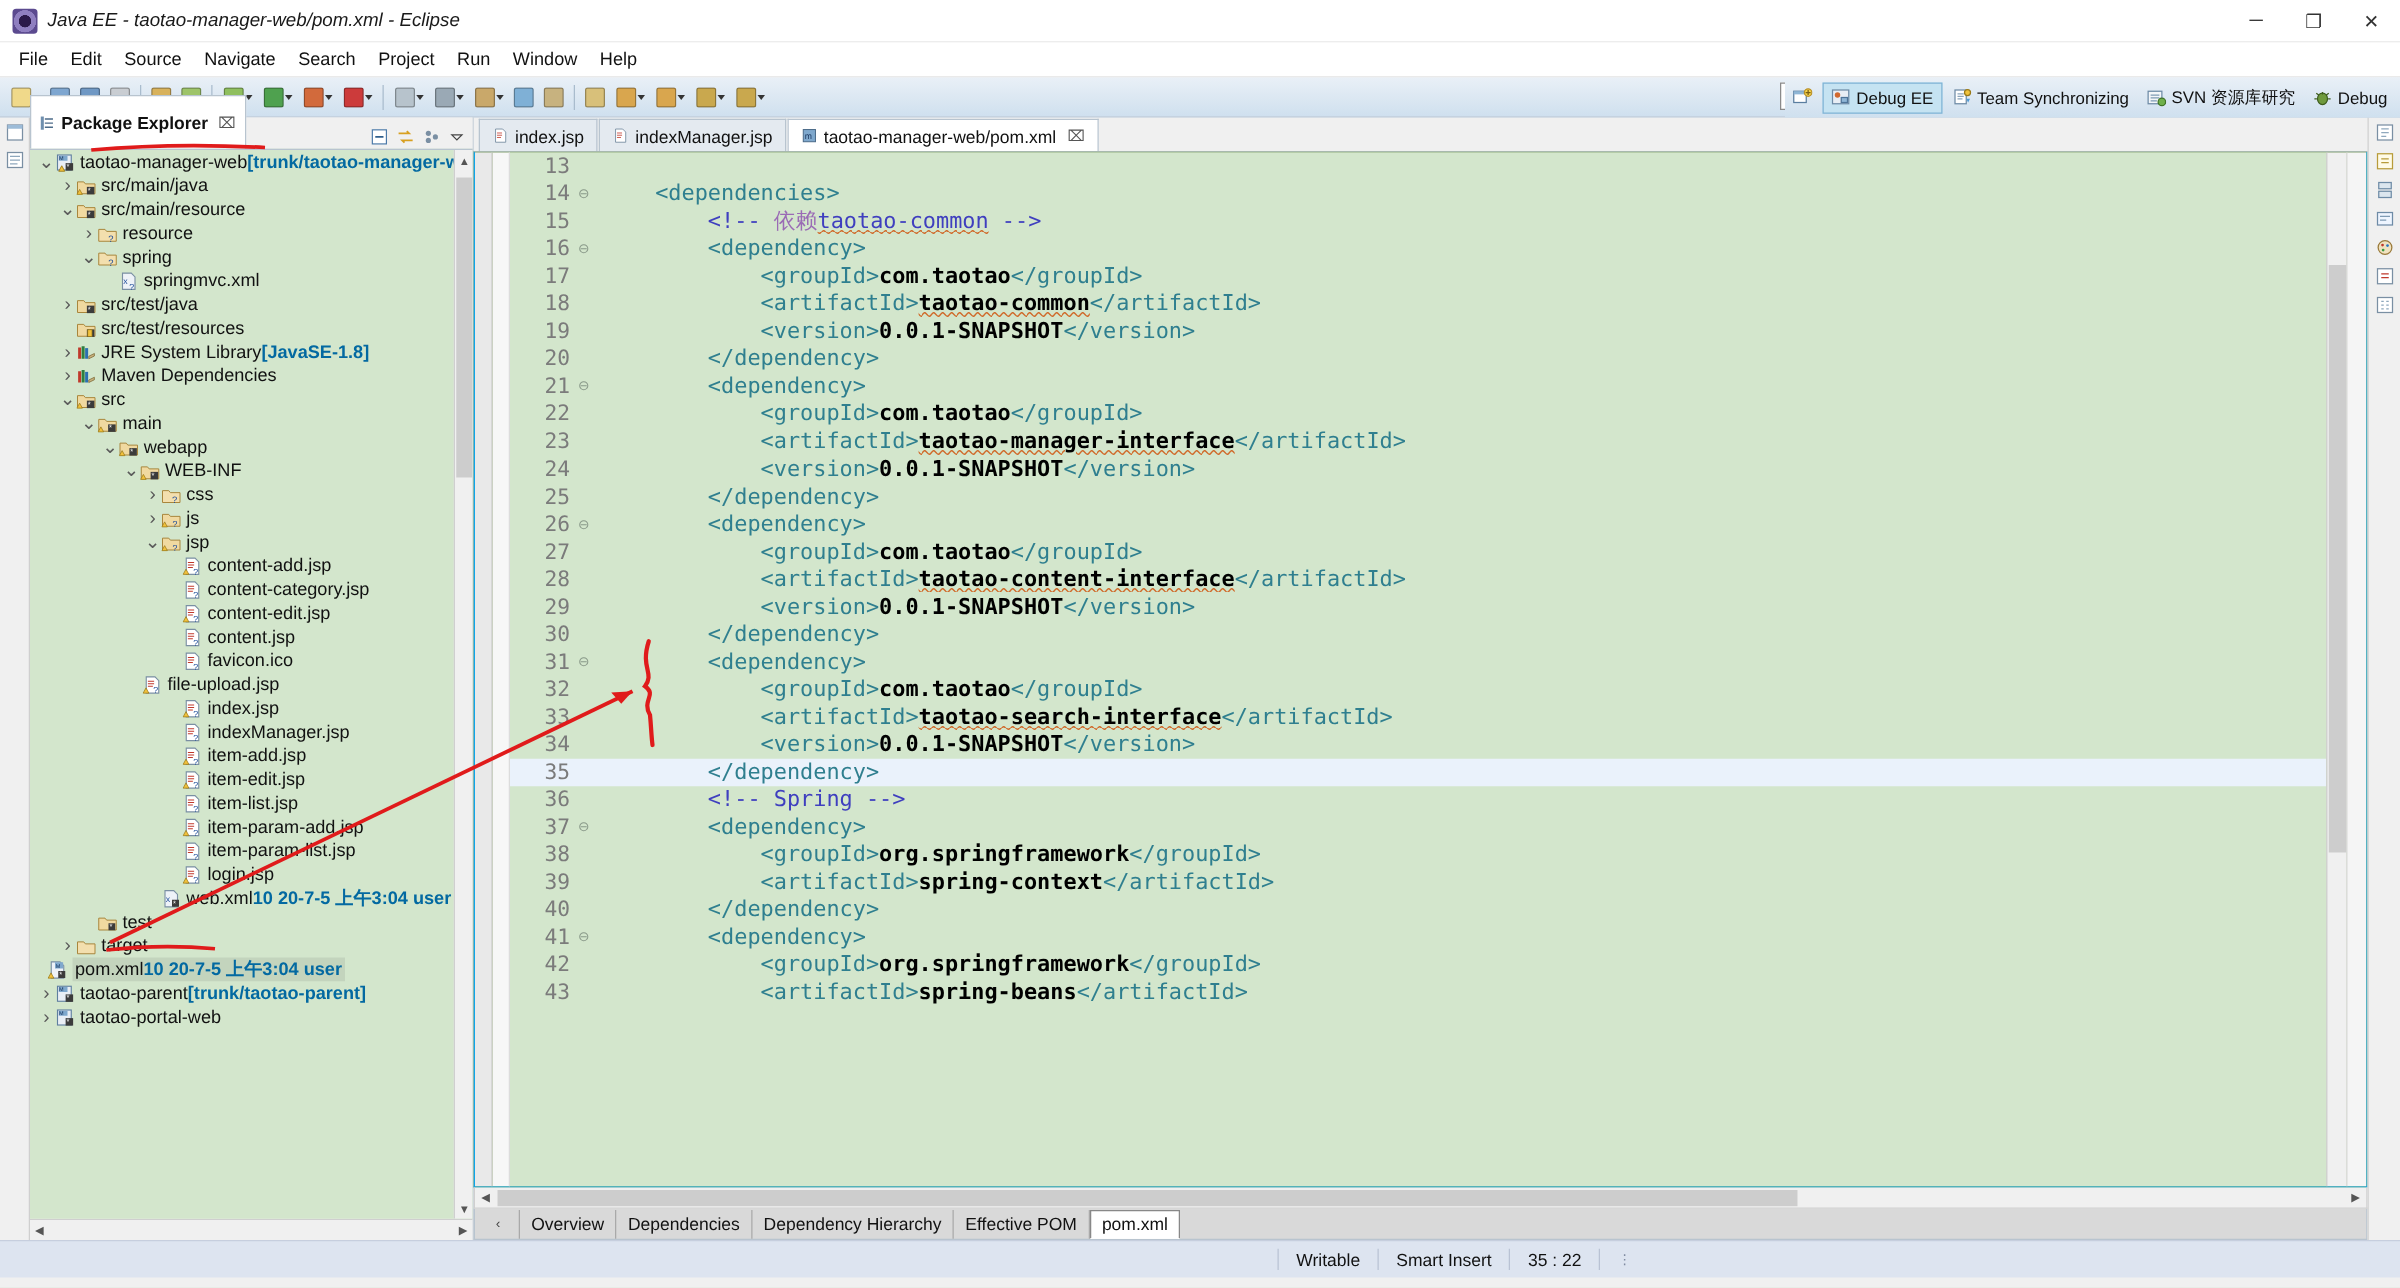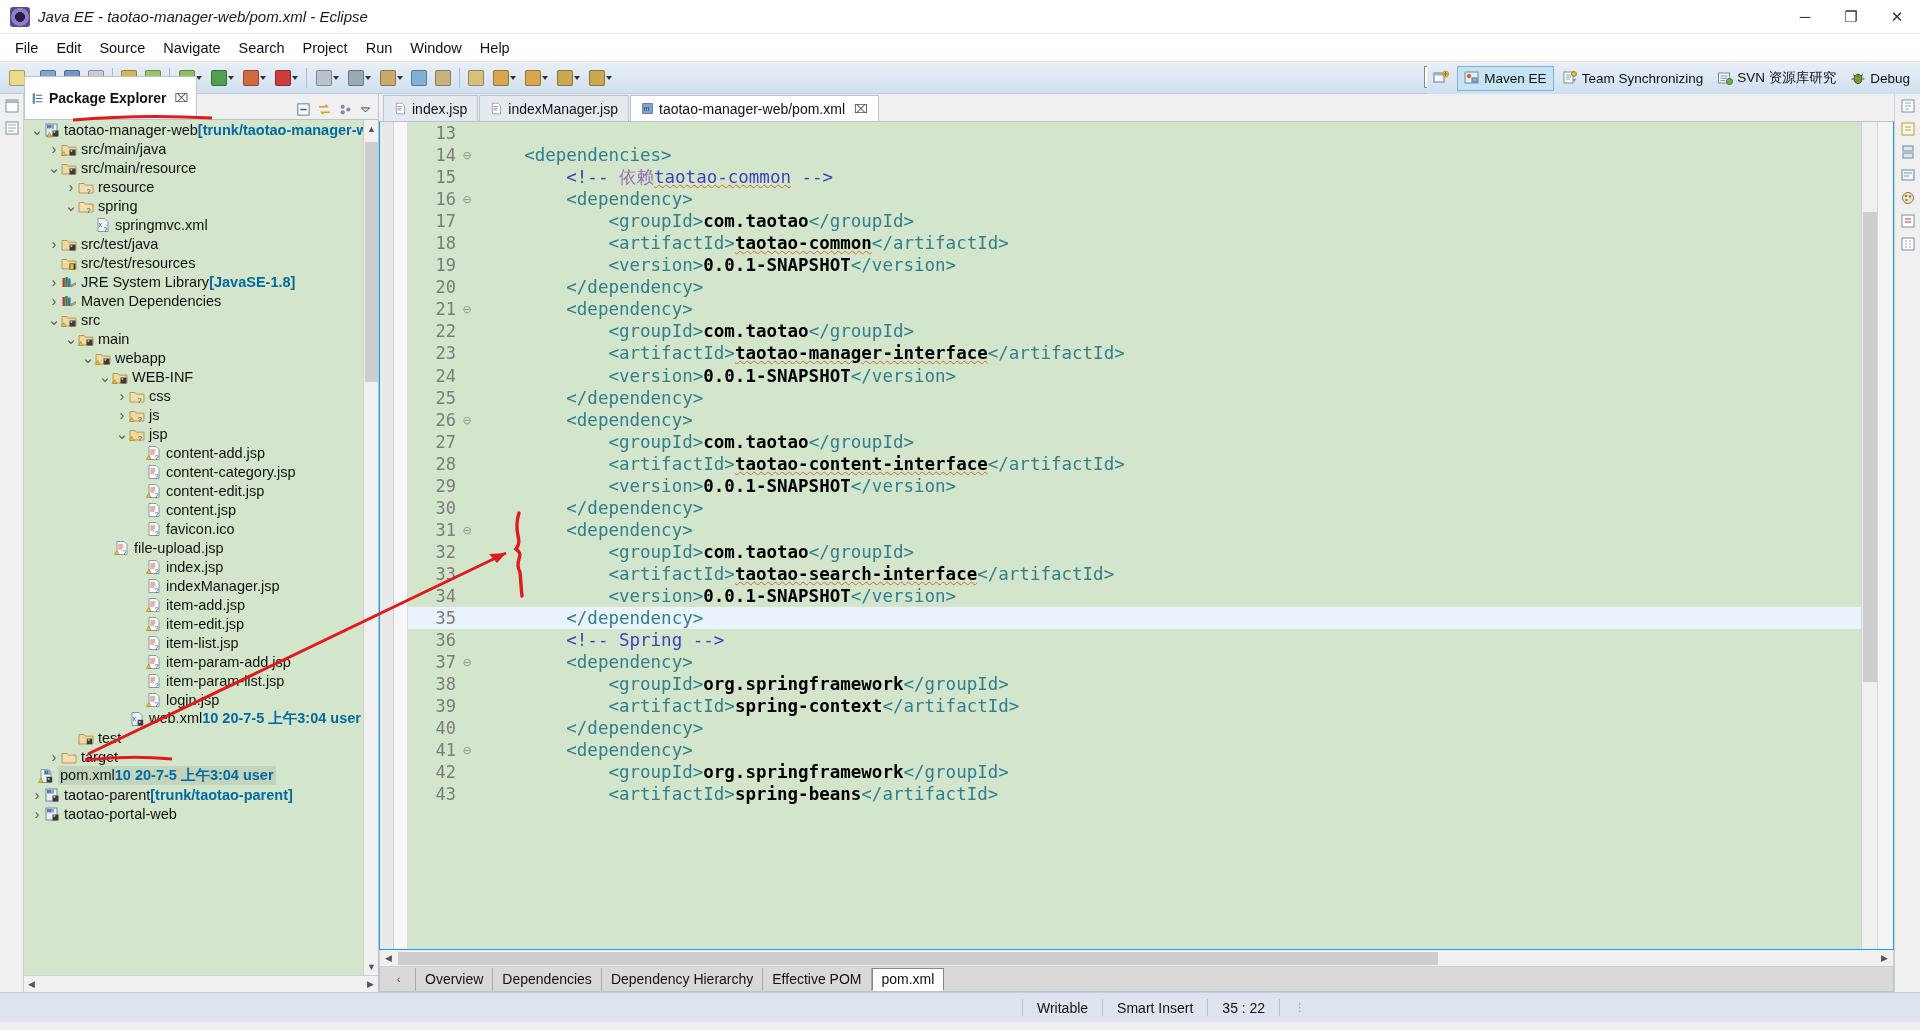--- a/index.html
+++ b/index.html
@@ -350,21 +350,21 @@
         <circle cx="12.5" cy="4" r="3" fill="#f6d24a" stroke="#b8902a"></circle>
         <path d="M12.5 2v4M10.5 4h4" stroke="#7a5f12" stroke-width="1"></path>
       </svg>
     </div>
     <div class="persp-btn active">
       <svg class="persp-ico" viewBox="0 0 16 16">
         <rect x="1" y="2" width="13" height="11" fill="#e8eef5" stroke="#6e8ba6"></rect>
         <circle cx="5" cy="6" r="2.2" fill="#d2692f"></circle>
         <rect x="8" y="8" width="5" height="4" fill="#8fb6d6" stroke="#4e7498"></rect>
       </svg>
-      <span>Maven EE</span>
+      <span>Debug EE</span>
     </div>
     <div class="persp-btn">
       <svg class="persp-ico" viewBox="0 0 16 16">
         <rect x="2" y="2" width="9" height="11" fill="#fff" stroke="#6e8ba6"></rect>
         <path d="M4 5h5M4 7h5M4 9h4" stroke="#8aa4bb" stroke-width="1"></path>
         <circle cx="12" cy="4" r="2.4" fill="#f0c33c" stroke="#9a7a18"></circle>
         <path d="M11 9l3 0l-1.5 3z" fill="#4e9ad6"></path>
       </svg>
       <span>Team Synchronizing</span>
     </div>

